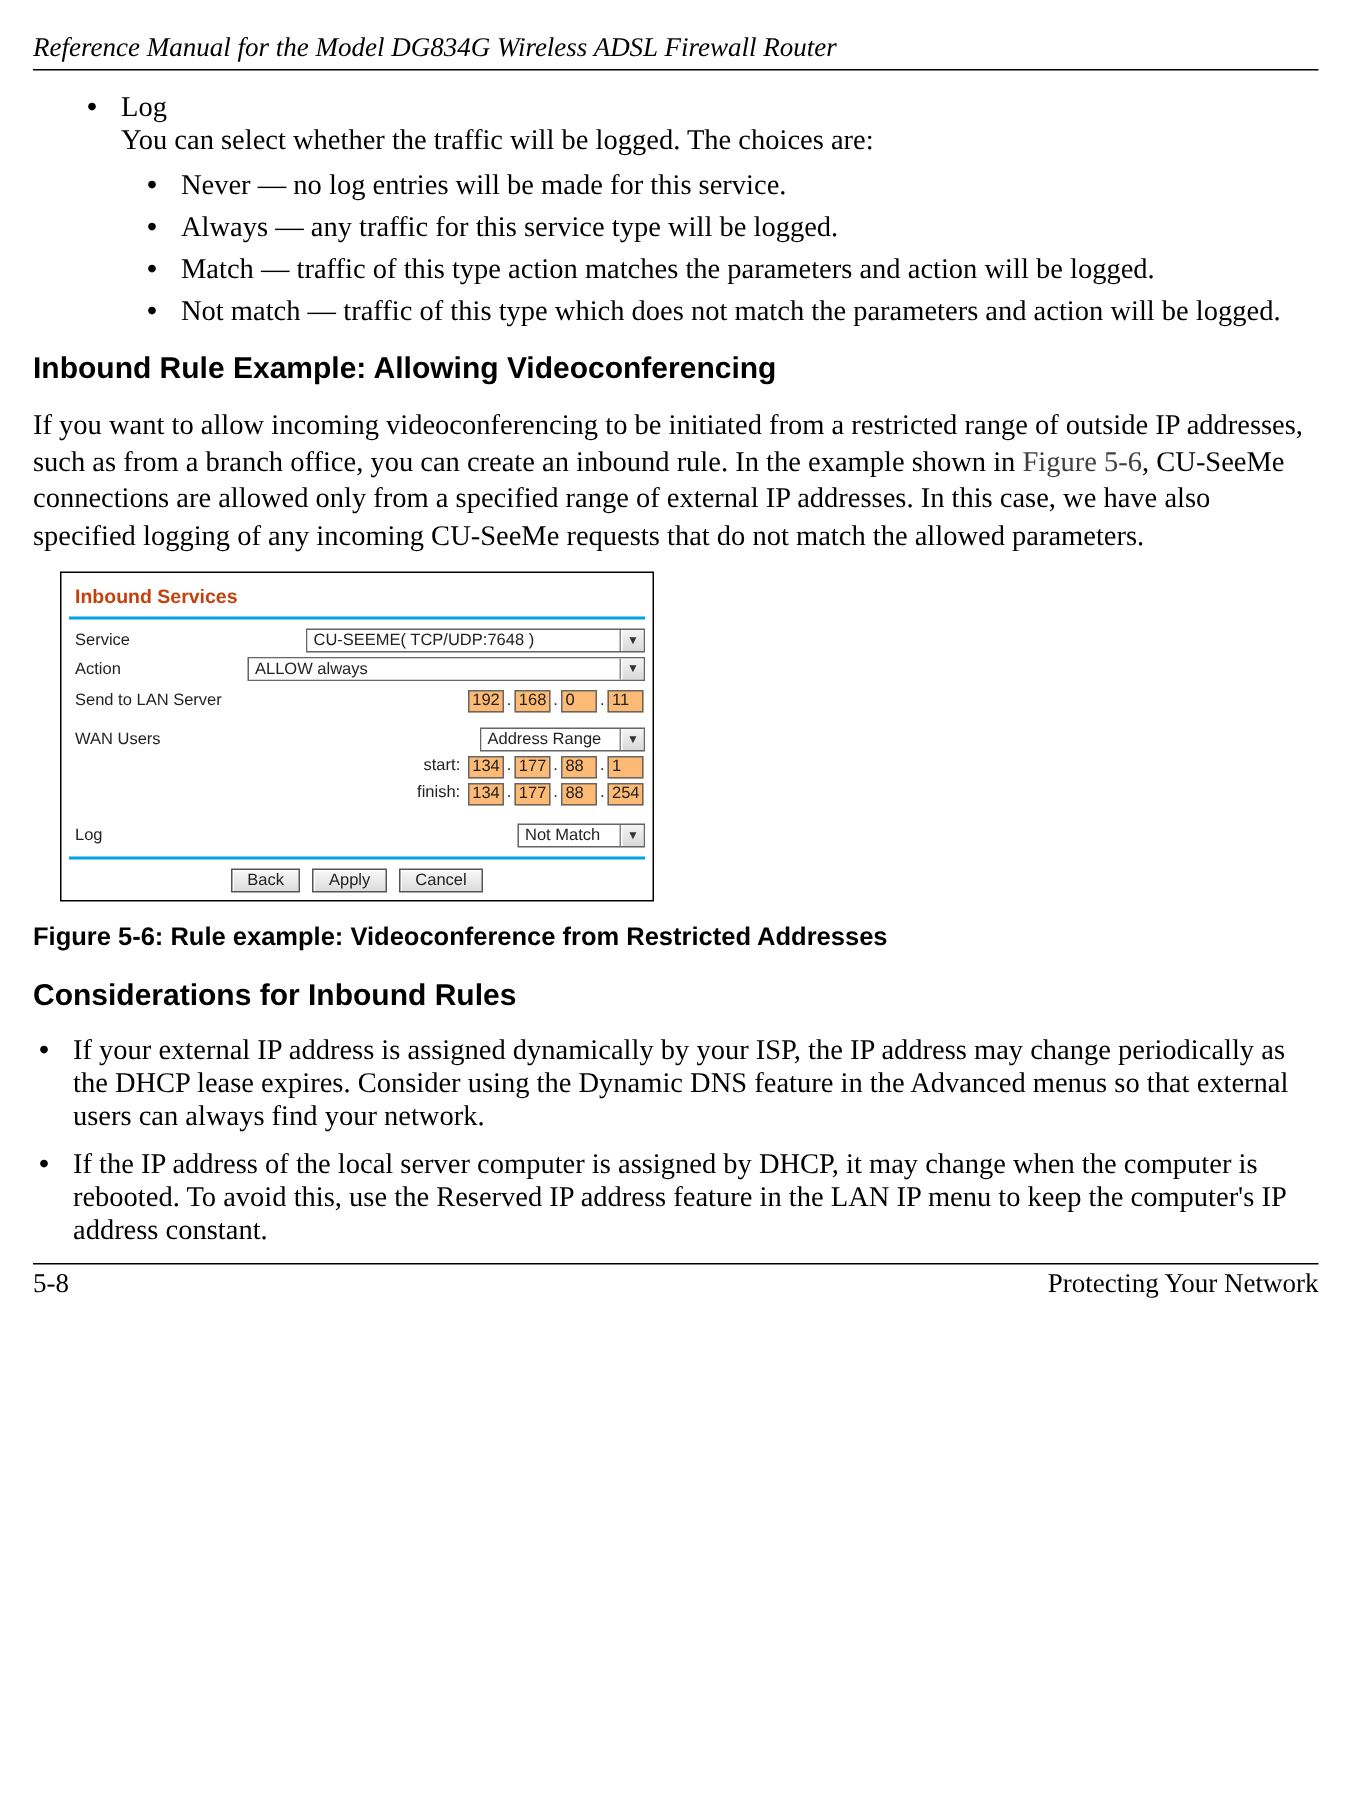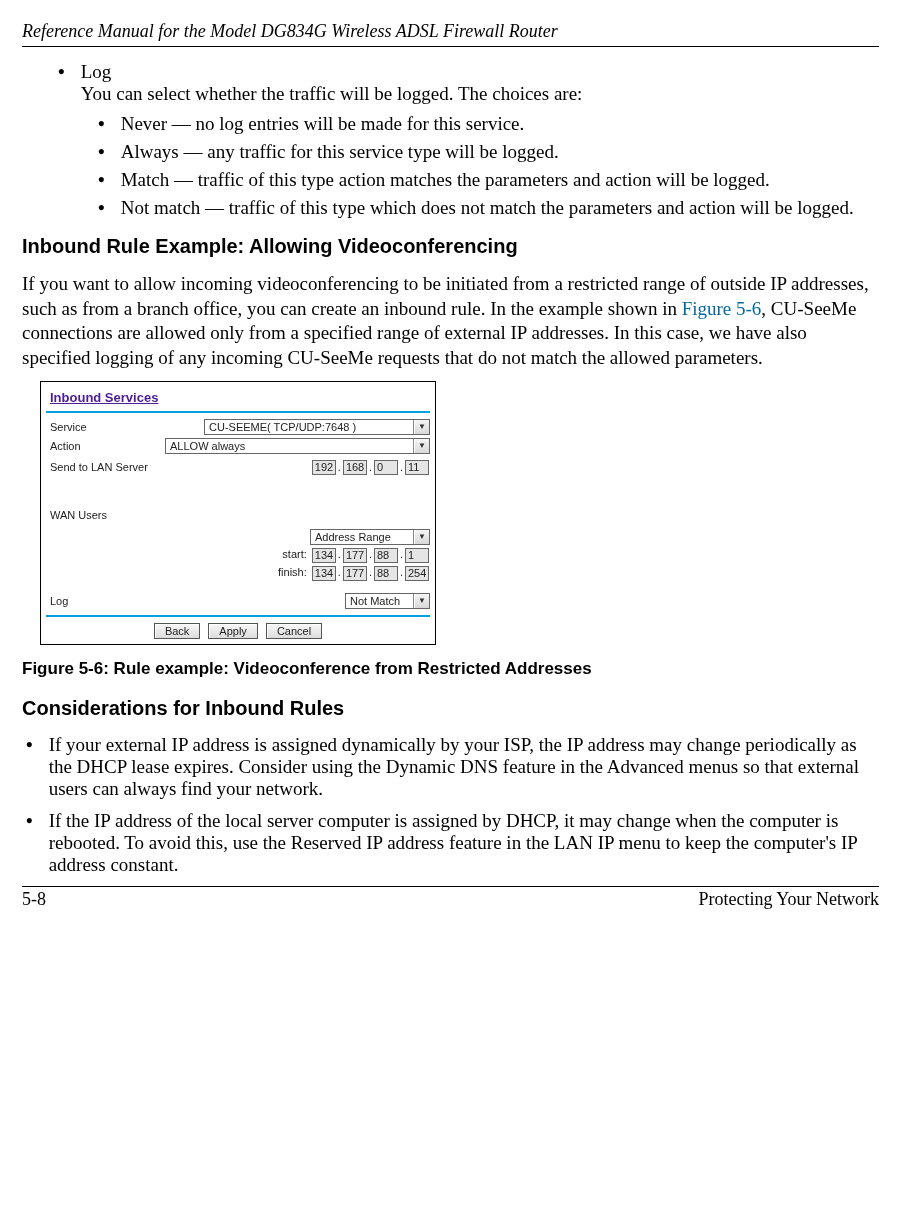--- a/index.html
+++ b/index.html
@@ -54,41 +54,40 @@
     font-family: Arial, Helvetica, sans-serif;
     font-weight: bold;
     font-size: 20px;
     margin: 16px 0 14px 0;
   }
   p.body {
     margin: 6px 0 10px 0;
     line-height: 1.3;
   }
   .figref {
-    color: #0369a1;
+    color: #404040;
   }
 
   
   .panel-wrap {
     border: 1px solid #000;
     padding: 6px 5px 5px 5px;
     width: 396px;
     box-sizing: border-box;
     margin: 6px 0 8px 18px;
     font-family: "MS Sans Serif", Arial, sans-serif;
     font-size: 11px;
     color: #222;
   }
   .panel-title {
-    color: #4c1d95;
+    color: #c2410c;
     font-family: Arial, sans-serif;
     font-weight: bold;
     font-size: 13px;
     margin: 2px 0 6px 4px;
-    text-decoration: underline;
   }
   .panel-rule {
     border: none;
     border-top: 2px solid #00a3e0;
     margin: 0 0 6px 0;
   }
   .form-row {
     display: flex;
     align-items: center;
     margin: 3px 0;
@@ -137,21 +136,21 @@
     height: 100%;
     background: linear-gradient(#f5f5f5,#d8d8d8);
     border-left: 1px solid #fff;
     display:flex;align-items:center;justify-content:center;
     font-size: 8px;
     color:#333;
   }
   .oct {
     display:inline-block;
     border:1px solid #666;
-    background:#e5e5e5;
+    background:#fdba74;
     width:24px;
     height:15px;
     font-size:11px;
     text-align:left;
     padding:0 2px;
     box-sizing:border-box;
     line-height:13px;
     margin: 0 1px;
   }
   .dot { font-size:11px; padding:0 1px; }
@@ -260,21 +259,21 @@
           <span class="dot">.</span>
         <span class="oct">0</span>
           <span class="dot">.</span>
         <span class="oct">11</span>
       </div>
     </div>
 
     <div class="form-row" style="margin-top:10px;">
       <div class="form-label">WAN Users</div>
       <div class="form-right" style="justify-content:flex-end;">
-        <div class="selectlike" style="width:120px;margin-top:44px;">
+        <div class="selectlike" style="width:110px;">
           <span class="seltext" style="flex:1">Address Range</span>
           <span class="selbtn">▼</span>
         </div>
       </div>
     </div>
 
     <div class="sub-row">
       <span class="sub-label">start:</span>
       <span class="oct">134</span>
         <span class="dot">.</span>

